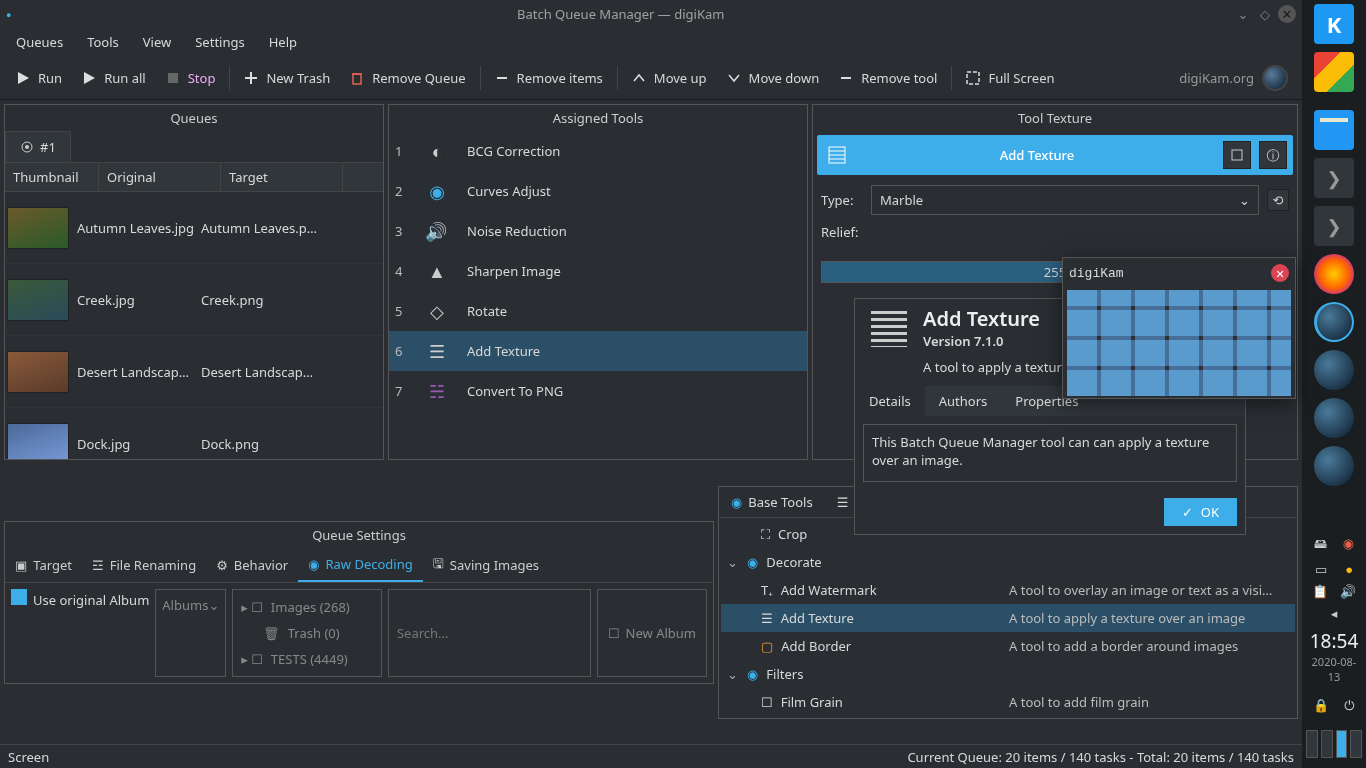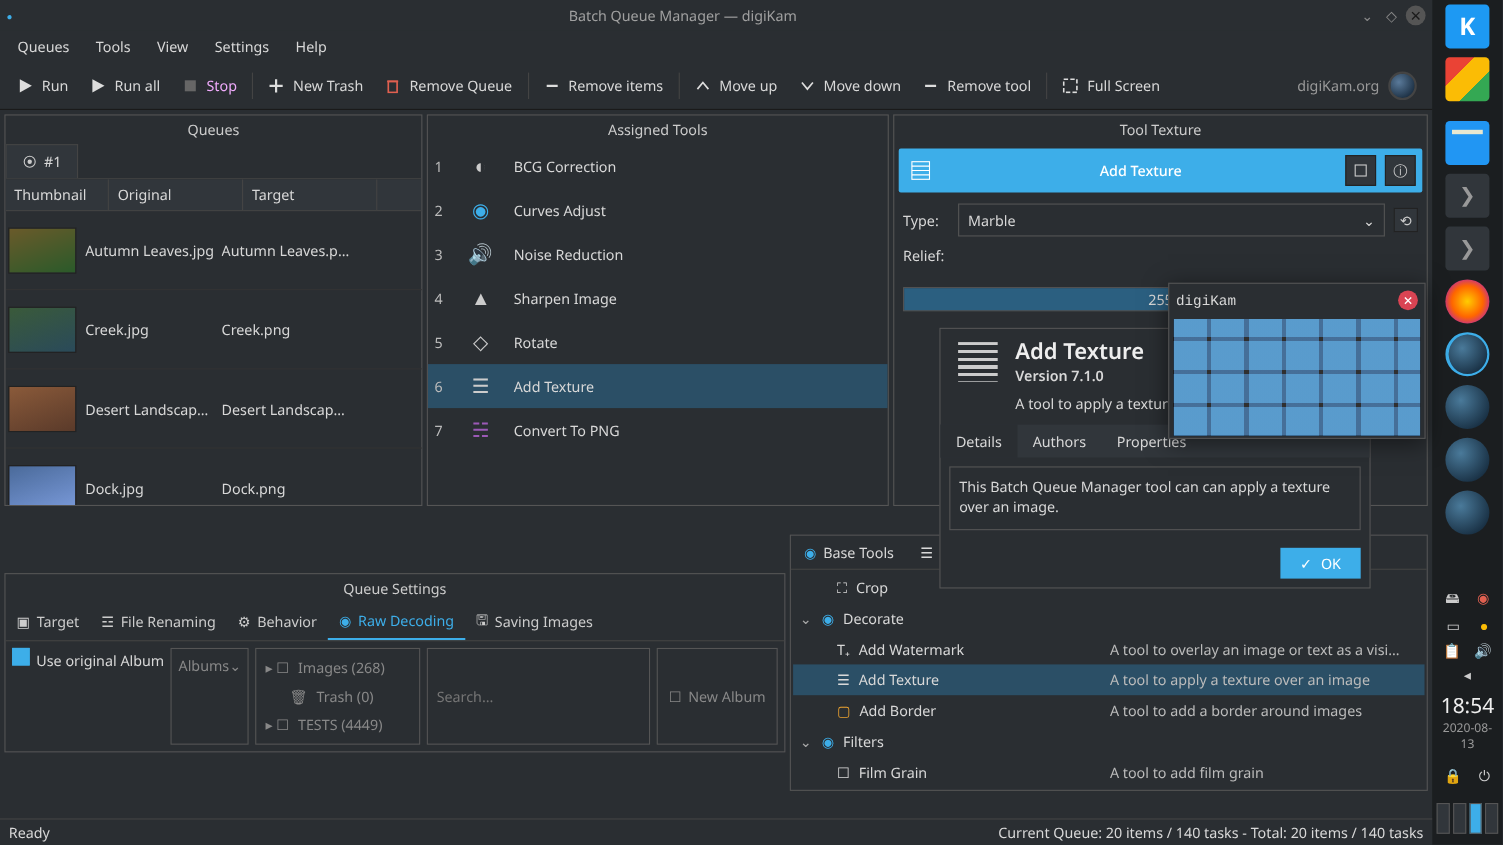--- a/index.html
+++ b/index.html
@@ -413,21 +413,21 @@
                 <span>Film Grain</span>
               </div>
               <div class="d">A tool to add film grain</div>
             </div>
         </div>
       </div>
     </div>
   </div>
 
   <div class="statusbar">
-    <span>Ready</span>
+    <span>Screen</span>
     <span class="r">Current Queue: 20 items / 140 tasks - Total: 20 items / 140 tasks</span>
   </div>
 
   <div class="about">
     <div class="about-body">
       <div class="about-icon"></div>
       <div>
         <h2>Add Texture</h2>
         <div style="font-weight:600;">Version 7.1.0</div>
         <div style="margin-top:8px;">A tool to apply a texture over an image</div>

